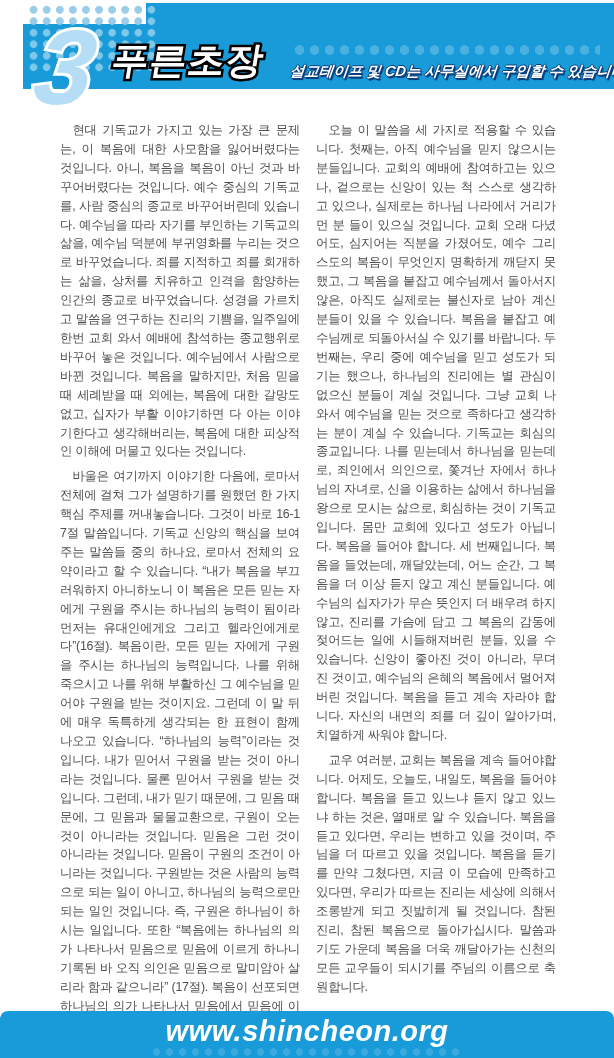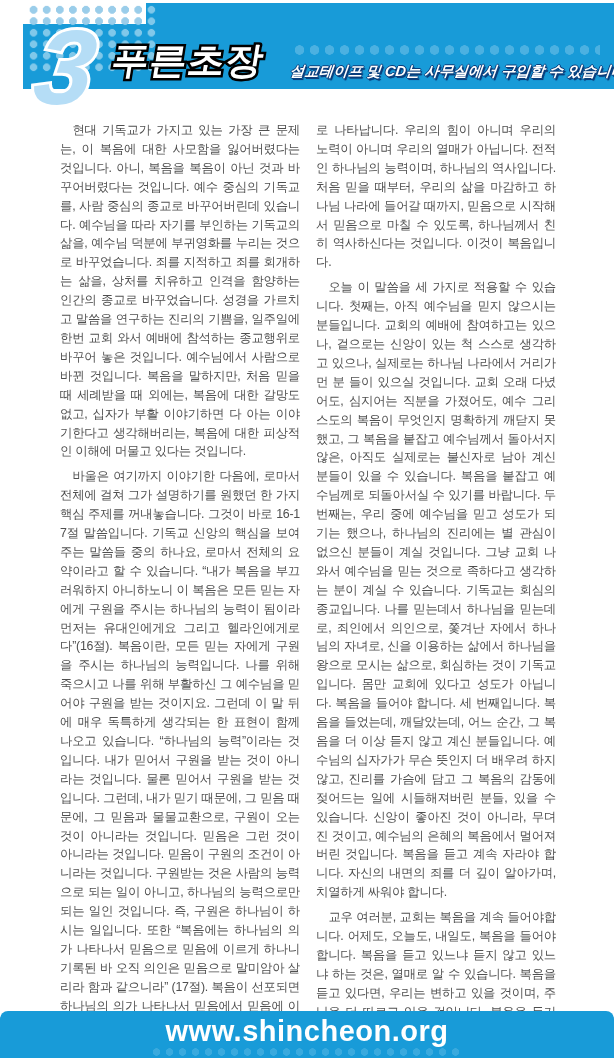--- a/index.html
+++ b/index.html
@@ -60,21 +60,21 @@
     color:#4f4f4f;text-align:justify;word-break:break-all;
   }
   .para.indent{text-indent:1em;}
   
   .footer{
     position:absolute;left:0;right:0;bottom:0;height:47px;
     background:#189bd8;border-radius:8px 8px 0 0;z-index:5;
   }
   .url{
     position:absolute;left:0;right:0;top:4px;text-align:center;
-    font-size:29px;font-weight:900;color:#ffffff;
+    font-size:29px;font-weight:900;font-style:italic;color:#ffffff;
     letter-spacing:0.5px;
   }
   .footer-dotrow{
     position:absolute;left:150px;right:150px;top:36px;height:10px;
     background-image:radial-gradient(circle,rgba(255,255,255,0.15) 3.5px,transparent 4px);
     background-size:13px 10px;
   }
 </style>
 </head>
 <body>
@@ -91,21 +91,20 @@
     <div class="band-dotrow"></div>
     <div class="note">설교테이프 및 CD는 사무실에서 구입할 수 있습니다.</div>
   </div>
 
   <div class="content">
     <div class="col">
       <p class="para indent">현대 기독교가 가지고 있는 가장 큰 문제는, 이 복음에 대한 사모함을 잃어버렸다는 것입니다. 아니, 복음을 복음이 아닌 것과 바꾸어버렸다는 것입니다. 예수 중심의 기독교를, 사람 중심의 종교로 바꾸어버린데 있습니다. 예수님을 따라 자기를 부인하는 기독교의 삶을, 예수님 덕분에 부귀영화를 누리는 것으로 바꾸었습니다. 죄를 지적하고 죄를 회개하는 삶을, 상처를 치유하고 인격을 함양하는 인간의 종교로 바꾸었습니다. 성경을 가르치고 말씀을 연구하는 진리의 기쁨을, 일주일에 한번 교회 와서 예배에 참석하는 종교행위로 바꾸어 놓은 것입니다. 예수님에서 사람으로 바뀐 것입니다. 복음을 말하지만, 처음 믿을 때 세례받을 때 외에는, 복음에 대한 갈망도 없고, 십자가 부활 이야기하면 다 아는 이야기한다고 생각해버리는, 복음에 대한 피상적인 이해에 머물고 있다는 것입니다.</p>
       <p class="para indent">바울은 여기까지 이야기한 다음에, 로마서 전체에 걸쳐 그가 설명하기를 원했던 한 가지 핵심 주제를 꺼내놓습니다. 그것이 바로 16-17절 말씀입니다. 기독교 신앙의 핵심을 보여주는 말씀들 중의 하나요, 로마서 전체의 요약이라고 할 수 있습니다. “내가 복음을 부끄러워하지 아니하노니 이 복음은 모든 믿는 자에게 구원을 주시는 하나님의 능력이 됨이라 먼저는 유대인에게요 그리고 헬라인에게로다”(16절). 복음이란, 모든 믿는 자에게 구원을 주시는 하나님의 능력입니다. 나를 위해 죽으시고 나를 위해 부활하신 그 예수님을 믿어야 구원을 받는 것이지요. 그런데 이 말 뒤에 매우 독특하게 생각되는 한 표현이 함께 나오고 있습니다. “하나님의 능력”이라는 것입니다. 내가 믿어서 구원을 받는 것이 아니라는 것입니다. 물론 믿어서 구원을 받는 것입니다. 그런데, 내가 믿기 때문에, 그 믿음 때문에, 그 믿음과 물물교환으로, 구원이 오는 것이 아니라는 것입니다. 믿음은 그런 것이 아니라는 것입니다. 믿음이 구원의 조건이 아니라는 것입니다. 구원받는 것은 사람의 능력으로 되는 일이 아니고, 하나님의 능력으로만 되는 일인 것입니다. 즉, 구원은 하나님이 하시는 일입니다. 또한 “복음에는 하나님의 의가 나타나서 믿음으로 믿음에 이르게 하나니 기록된 바 오직 의인은 믿음으로 말미암아 살리라 함과 같으니라” (17절). 복음이 선포되면 하나님의 의가 나타나서 믿음에서 믿음에 이르게 합니다. 이 하나님의 의는 예수님의 십자가의 의입니다. 죄를 심판하심과 동시에 죄인을 살리시는 은혜입니다. 그것을 통해 하나님의 의가 이루어집니다. 16-17절에 정의된 복음의 의미를 기억하십시다. 복음은 하나님의 전적인 능력으로 우리를 구원하시는 것입니다. 그것은 십자가에서 이루신 하나님의 의</p>
     </div>
     <div class="col">
-      <p class="para">로 나타납니다. 우리의 힘이 아니며 우리의 노력이 아니며 우리의 열매가 아닙니다. 전적인 하나님의 능력이며, 하나님의 역사입니다. 처음 믿을 때부터, 우리의 삶을 마감하고 하나님 나라에 들어갈 때까지, 믿음으로 시작해서 믿음으로 마칠 수 있도록, 하나님께서 친히 역사하신다는 것입니다. 이것이 복음입니다.</p>
       <p class="para indent">오늘 이 말씀을 세 가지로 적용할 수 있습니다. 첫째는, 아직 예수님을 믿지 않으시는 분들입니다. 교회의 예배에 참여하고는 있으나, 겉으로는 신앙이 있는 척 스스로 생각하고 있으나, 실제로는 하나님 나라에서 거리가 먼 분 들이 있으실 것입니다. 교회 오래 다녔어도, 심지어는 직분을 가졌어도, 예수 그리스도의 복음이 무엇인지 명확하게 깨닫지 못했고, 그 복음을 붙잡고 예수님께서 돌아서지 않은, 아직도 실제로는 불신자로 남아 계신 분들이 있을 수 있습니다. 복음을 붙잡고 예수님께로 되돌아서실 수 있기를 바랍니다. 두 번째는, 우리 중에 예수님을 믿고 성도가 되기는 했으나, 하나님의 진리에는 별 관심이 없으신 분들이 계실 것입니다. 그냥 교회 나와서 예수님을 믿는 것으로 족하다고 생각하는 분이 계실 수 있습니다. 기독교는 회심의 종교입니다. 나를 믿는데서 하나님을 믿는데로, 죄인에서 의인으로, 쫓겨난 자에서 하나님의 자녀로, 신을 이용하는 삶에서 하나님을 왕으로 모시는 삶으로, 회심하는 것이 기독교입니다. 몸만 교회에 있다고 성도가 아닙니다. 복음을 들어야 합니다. 세 번째입니다. 복음을 들었는데, 깨달았는데, 어느 순간, 그 복음을 더 이상 듣지 않고 계신 분들입니다. 예수님의 십자가가 무슨 뜻인지 더 배우려 하지 않고, 진리를 가슴에 담고 그 복음의 감동에 젖어드는 일에 시들해져버린 분들, 있을 수 있습니다. 신앙이 좋아진 것이 아니라, 무뎌진 것이고, 예수님의 은혜의 복음에서 멀어져 버린 것입니다. 복음을 듣고 계속 자라야 합니다. 자신의 내면의 죄를 더 깊이 알아가며, 치열하게 싸워야 합니다.</p>
       <p class="para indent">교우 여러분, 교회는 복음을 계속 들어야합니다. 어제도, 오늘도, 내일도, 복음을 들어야합니다. 복음을 듣고 있느냐 듣지 않고 있느냐 하는 것은, 열매로 알 수 있습니다. 복음을 듣고 있다면, 우리는 변하고 있을 것이며, 주님을 더 따르고 있을 것입니다. 복음을 듣기를 만약 그쳤다면, 지금 이 모습에 만족하고 있다면, 우리가 따르는 진리는 세상에 의해서 조롱받게 되고 짓밟히게 될 것입니다. 참된 진리, 참된 복음으로 돌아가십시다. 말씀과 기도 가운데 복음을 더욱 깨달아가는 신천의 모든 교우들이 되시기를 주님의 이름으로 축원합니다.</p>
     </div>
   </div>
 
   <div class="footer">
     <div class="url">www.shincheon.org</div>
     <div class="footer-dotrow"></div>
   </div>
 

